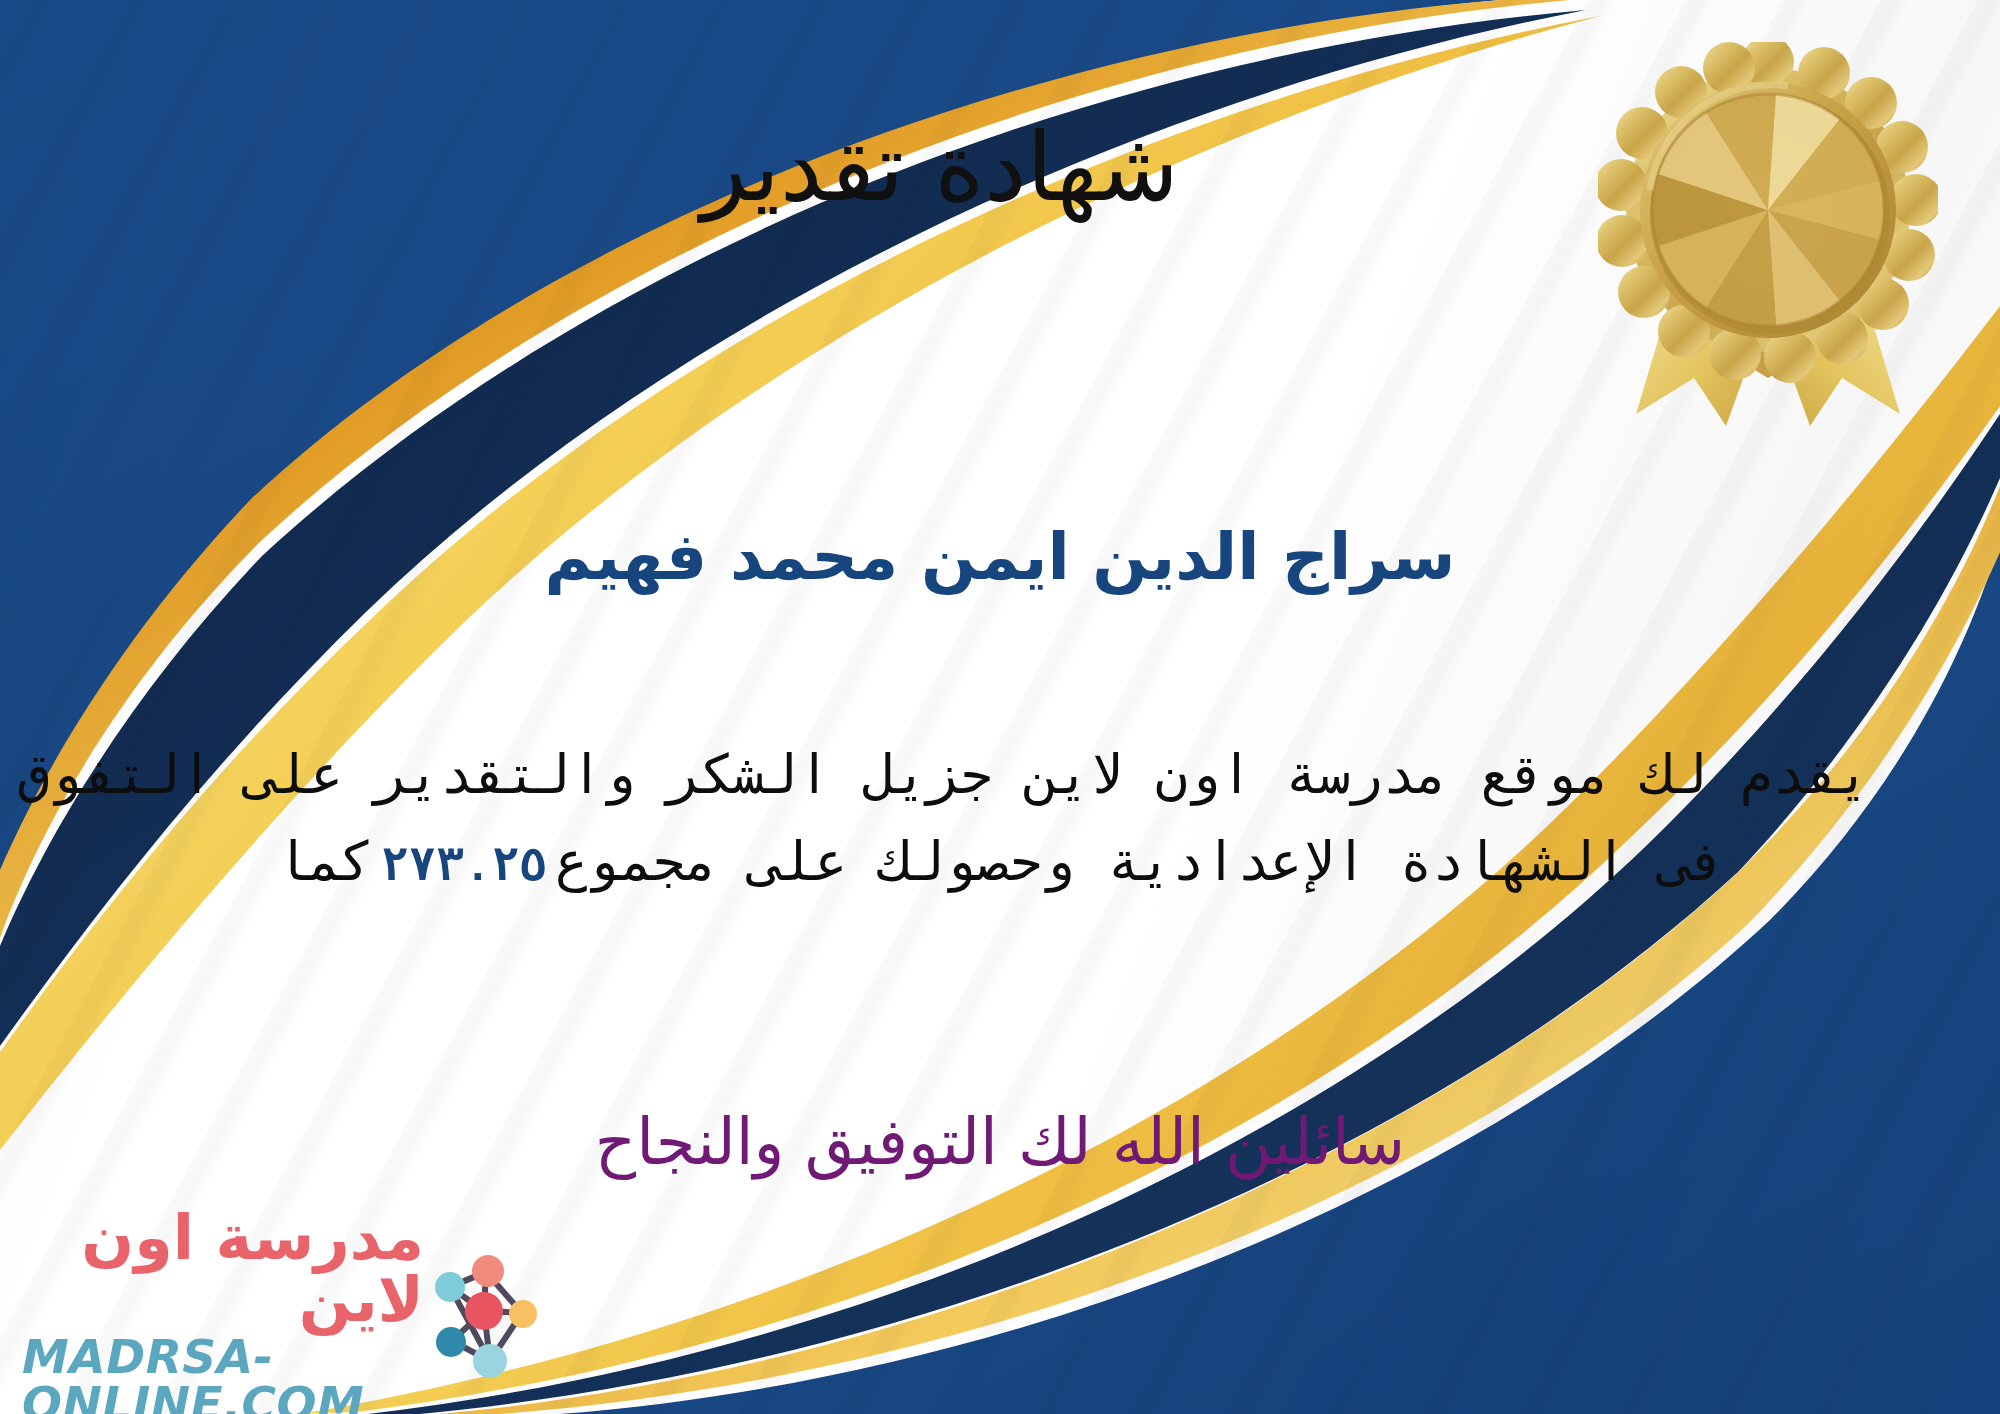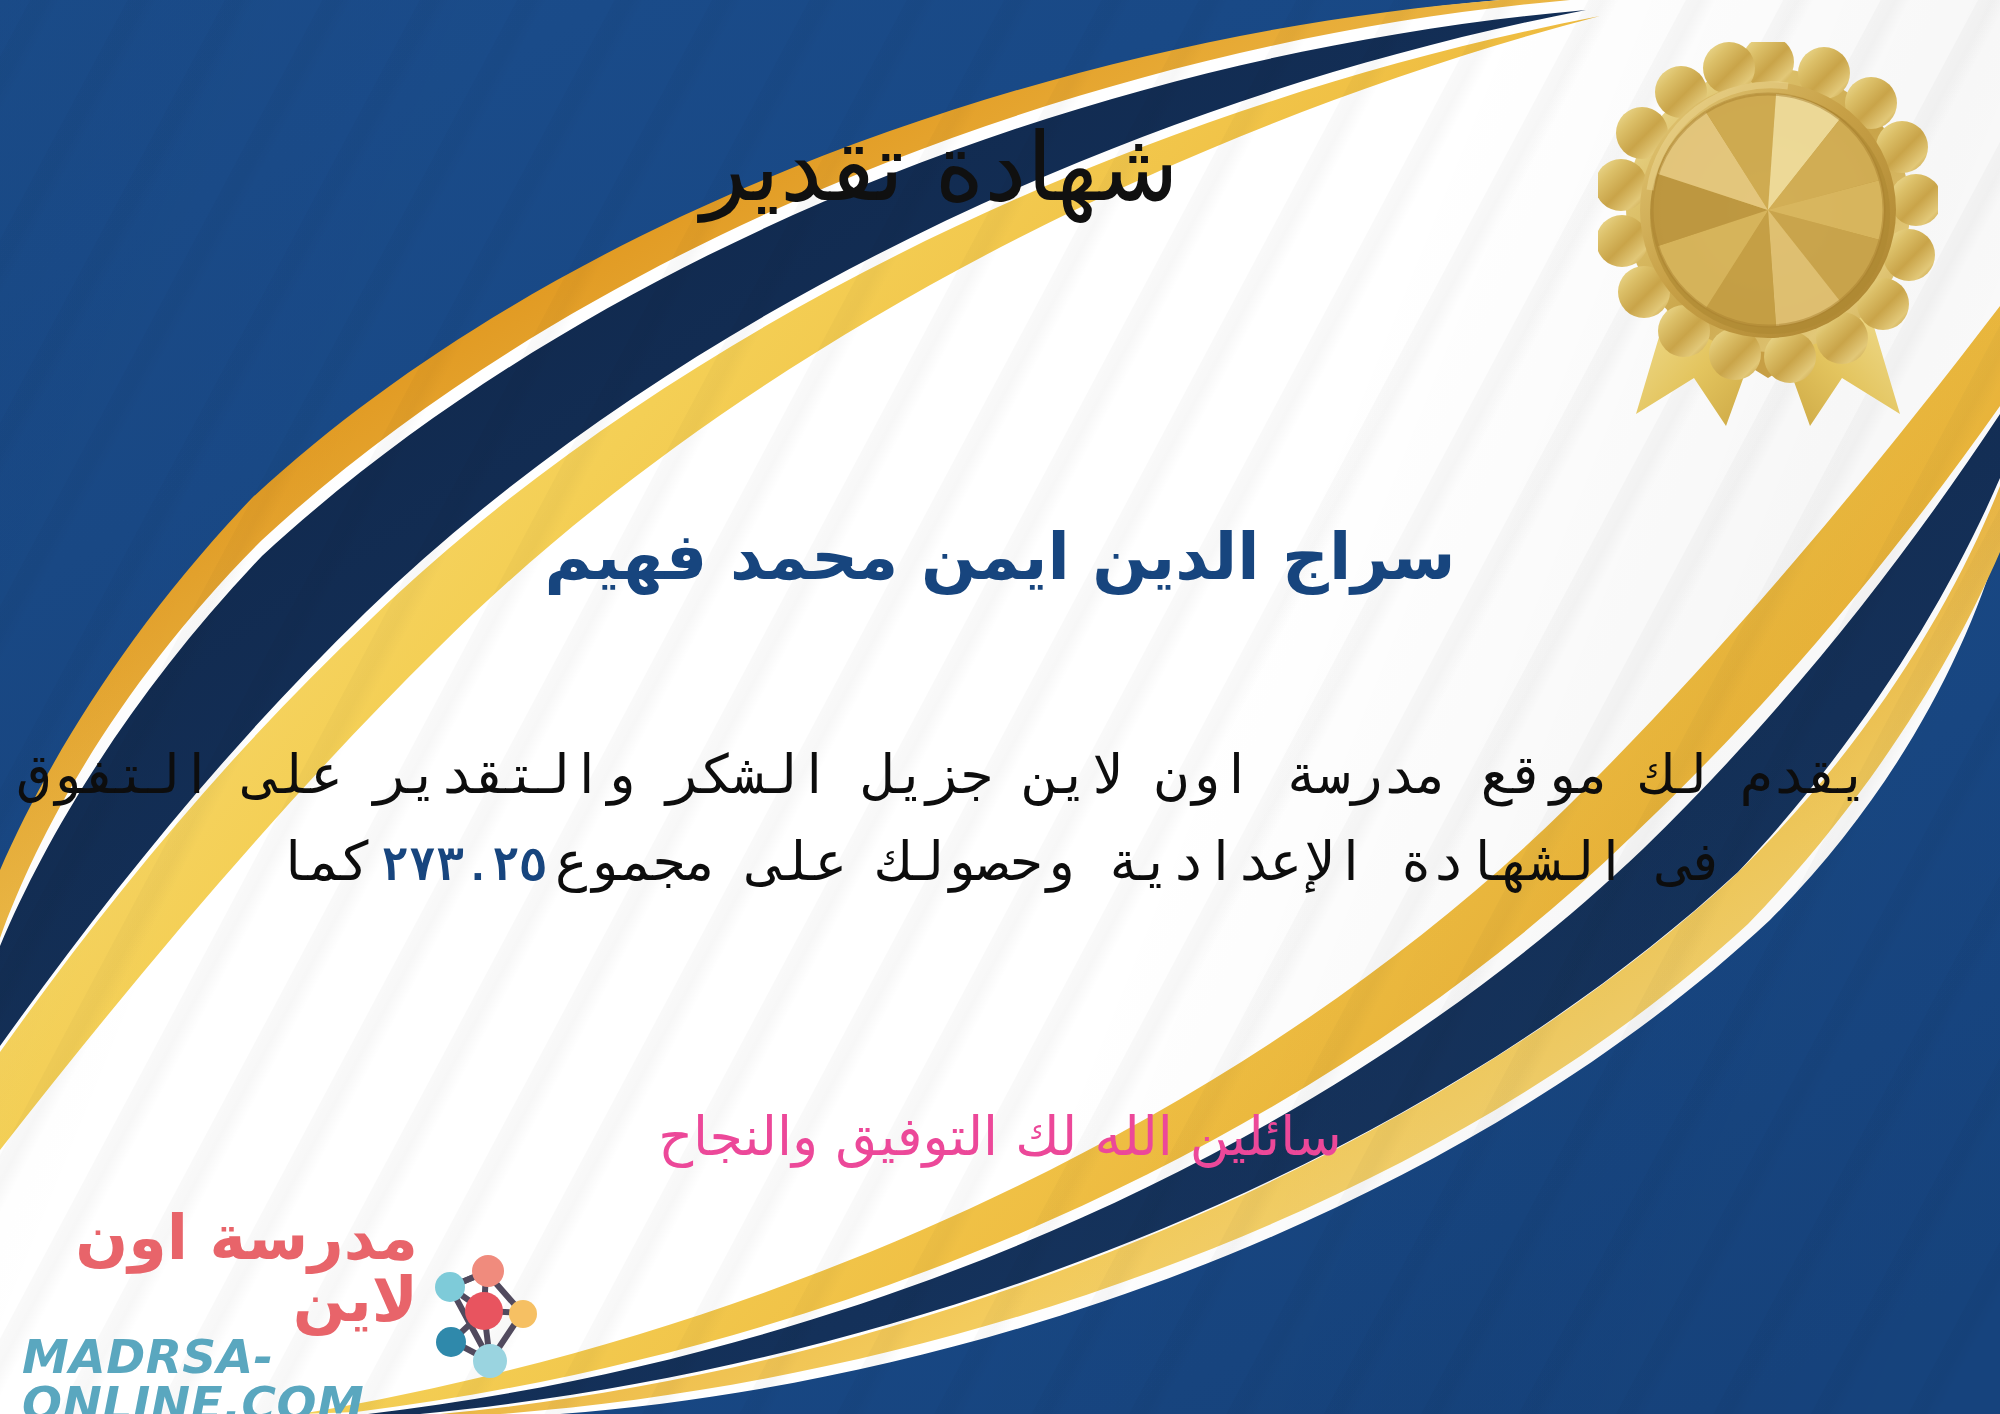--- a/index.html
+++ b/index.html
@@ -101,36 +101,35 @@
     font-size:46px;
     padding:0 8px;
   }
 
   #closing-line{
     position:absolute;
     top:1105px;
     left:0;right:0;
     text-align:center;
     direction:rtl;
-    font-size:54px;
-    color:#ec4899;
+    font-size:64px;
+    color:#701a75;
     white-space:nowrap;
   }
 
   
   #logo{
     position:absolute;
     left:22px;
     bottom:22px;
     width:520px;height:150px;
     direction:ltr;
     display:flex;
     flex-direction:row-reverse;
     align-items:center;
-    gap:6px;
   }
   #logo-mark{width:118px;height:128px;flex:0 0 auto;}
   #logo-text{display:flex;flex-direction:column;align-items:flex-end;line-height:1;}
   #logo-arabic{
     font-size:62px;font-weight:bold;color:#e8646a;direction:rtl;
     letter-spacing:0px;margin-bottom:2px;
   }
   #logo-domain{
     font-size:47px;font-weight:bold;color:#5aa7bf;
     letter-spacing:0.5px;font-style:italic;

